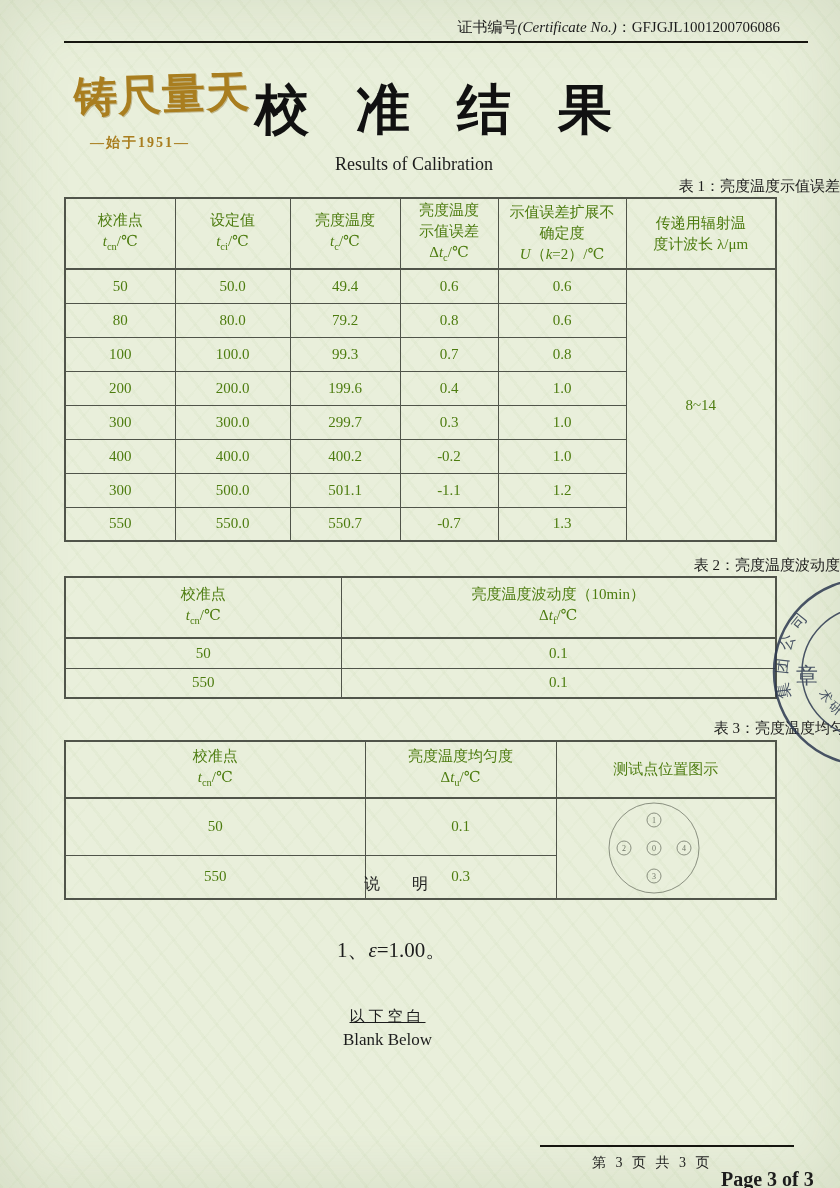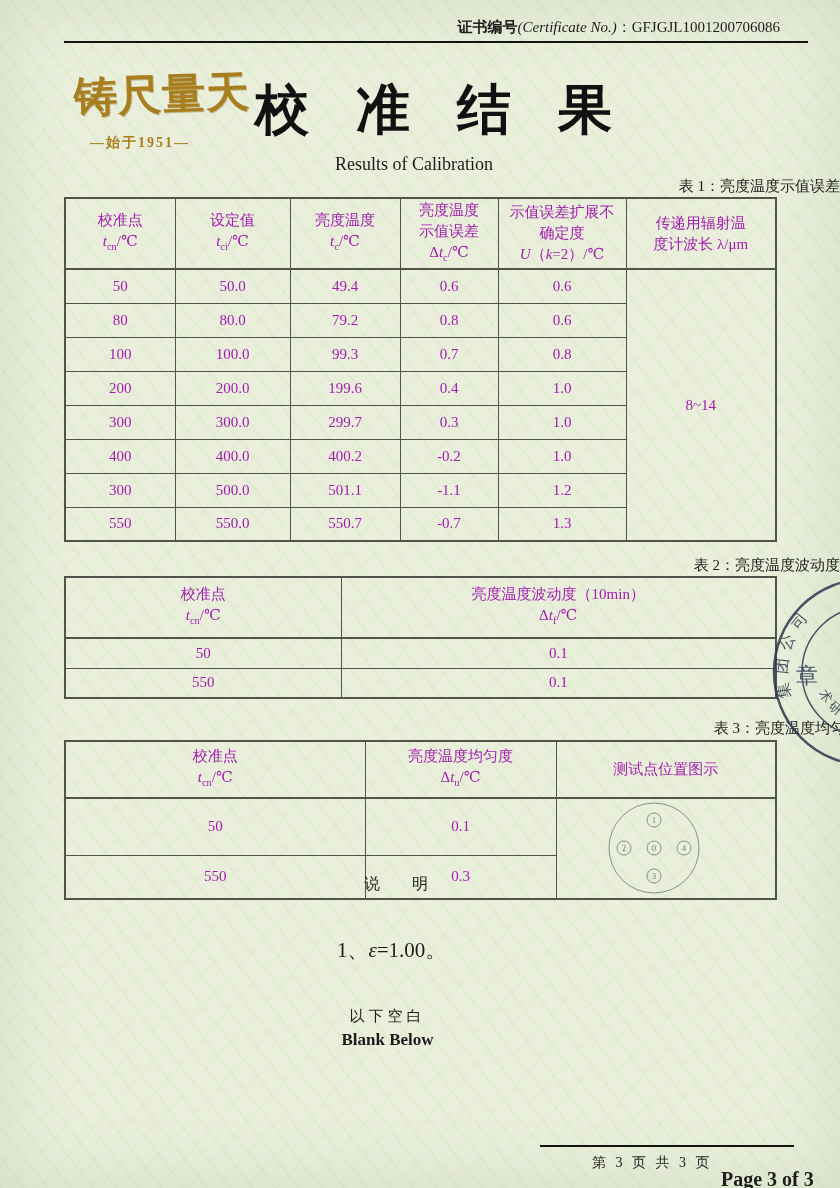--- a/index.html
+++ b/index.html
@@ -10,61 +10,61 @@
       repeating-linear-gradient(52deg, rgba(170,195,140,.08) 0 3px, rgba(0,0,0,0) 3px 18px),
       repeating-linear-gradient(-48deg, rgba(170,195,140,.05) 0 2px, rgba(0,0,0,0) 2px 22px);
     box-shadow: inset 0 0 70px rgba(120,140,95,.18);
     font-family:"Liberation Serif","DejaVu Serif",serif;
     color:#1c1c1c;
   }
   .abs{position:absolute;}
 
   
   .cert-line{top:18px;right:60px;font-size:15px;white-space:nowrap;}
-  .cert-line .zh{font-weight:bold;text-align:center;}
+  .cert-line .zh{font-weight:normal;text-align:center;}
   .cert-line .en{font-style:italic;}
   .top-rule{top:41px;left:64px;width:744px;height:2px;background:#15150f;}
 
   
   .logo-text{top:66px;left:74px;font-size:43px;font-weight:bold;color:#a97e1f;
     letter-spacing:1px;transform:rotate(-2deg);text-shadow:1px 1px 0 rgba(120,85,10,.35);}
   .logo-sub{top:134px;left:90px;font-size:14px;color:#a97e1f;font-weight:bold;letter-spacing:2px;}
 
   
   .main-title{top:62px;left:243px;font-size:54px;font-weight:bold;letter-spacing:16px;
     font-family:"Liberation Sans","DejaVu Sans",sans-serif;color:#111;}
   .subtitle{top:154px;left:0;width:828px;text-align:center;font-size:18px;}
   .caption{left:0;width:840px;text-align:right;font-size:15px;}
   .cap1{top:177px;} .cap2{top:556px;} .cap3{top:719px;margin-left:20px;}
 
   
   table{border-collapse:collapse;table-layout:fixed;position:absolute;
-    font-size:15px;color:#a21caf;}
+    font-size:15px;color:#4d7c0f;}
   th,td{border:1px solid #50544a;text-align:center;vertical-align:middle;
     font-weight:normal;padding:0 2px;line-height:21px;overflow:hidden;}
   table{border:2px solid #50544a;}
   thead th{border-bottom-width:2px;}
   .t1{left:64px;top:197px;width:711px;}
   .t1 thead tr{height:71px;}
   .t1 tbody tr{height:34px;}
   .t2{left:64px;top:576px;width:711px;}
   .t2 thead tr{height:61px;}
   .t2 tbody tr{height:30px;}
   .t3{left:64px;top:740px;width:711px;}
   .t3 thead tr{height:57px;}
   .t3 .r1{height:57px;} .t3 .r2{height:44px;}
   .sym{font-style:italic;}
   sub{font-size:70%;}
 
   
   .note-head{top:874px;left:330px;width:140px;text-align:center;font-size:16px;letter-spacing:8px;}
   .note-item{top:936px;left:337px;font-size:21px;}
   .note-item .eps{font-style:italic;}
-  .blank-zh{top:1007px;left:295px;width:185px;text-align:center;font-size:15px;letter-spacing:4px;}
-  .blank-en{top:1030px;left:295px;width:185px;text-align:center;font-size:17px;font-weight:bold;}
+  .blank-zh{top:1007px;left:295px;width:185px;text-align:center;font-size:15px;letter-spacing:4px;text-decoration:underline;}
+  .blank-en{top:1030px;left:295px;width:185px;text-align:center;font-size:17px;font-weight:normal;}
 
   
   .foot-rule{top:1145px;left:540px;width:254px;height:2px;background:#15150f;}
   .foot-zh{top:1154px;left:592px;font-size:14px;letter-spacing:3px;text-align:center;}
   .foot-en{top:1168px;left:721px;font-size:20px;font-weight:bold;}
 
   
   .seal{top:573px;right:0;width:88px;height:200px;overflow:visible;opacity:.85;}
 
   

